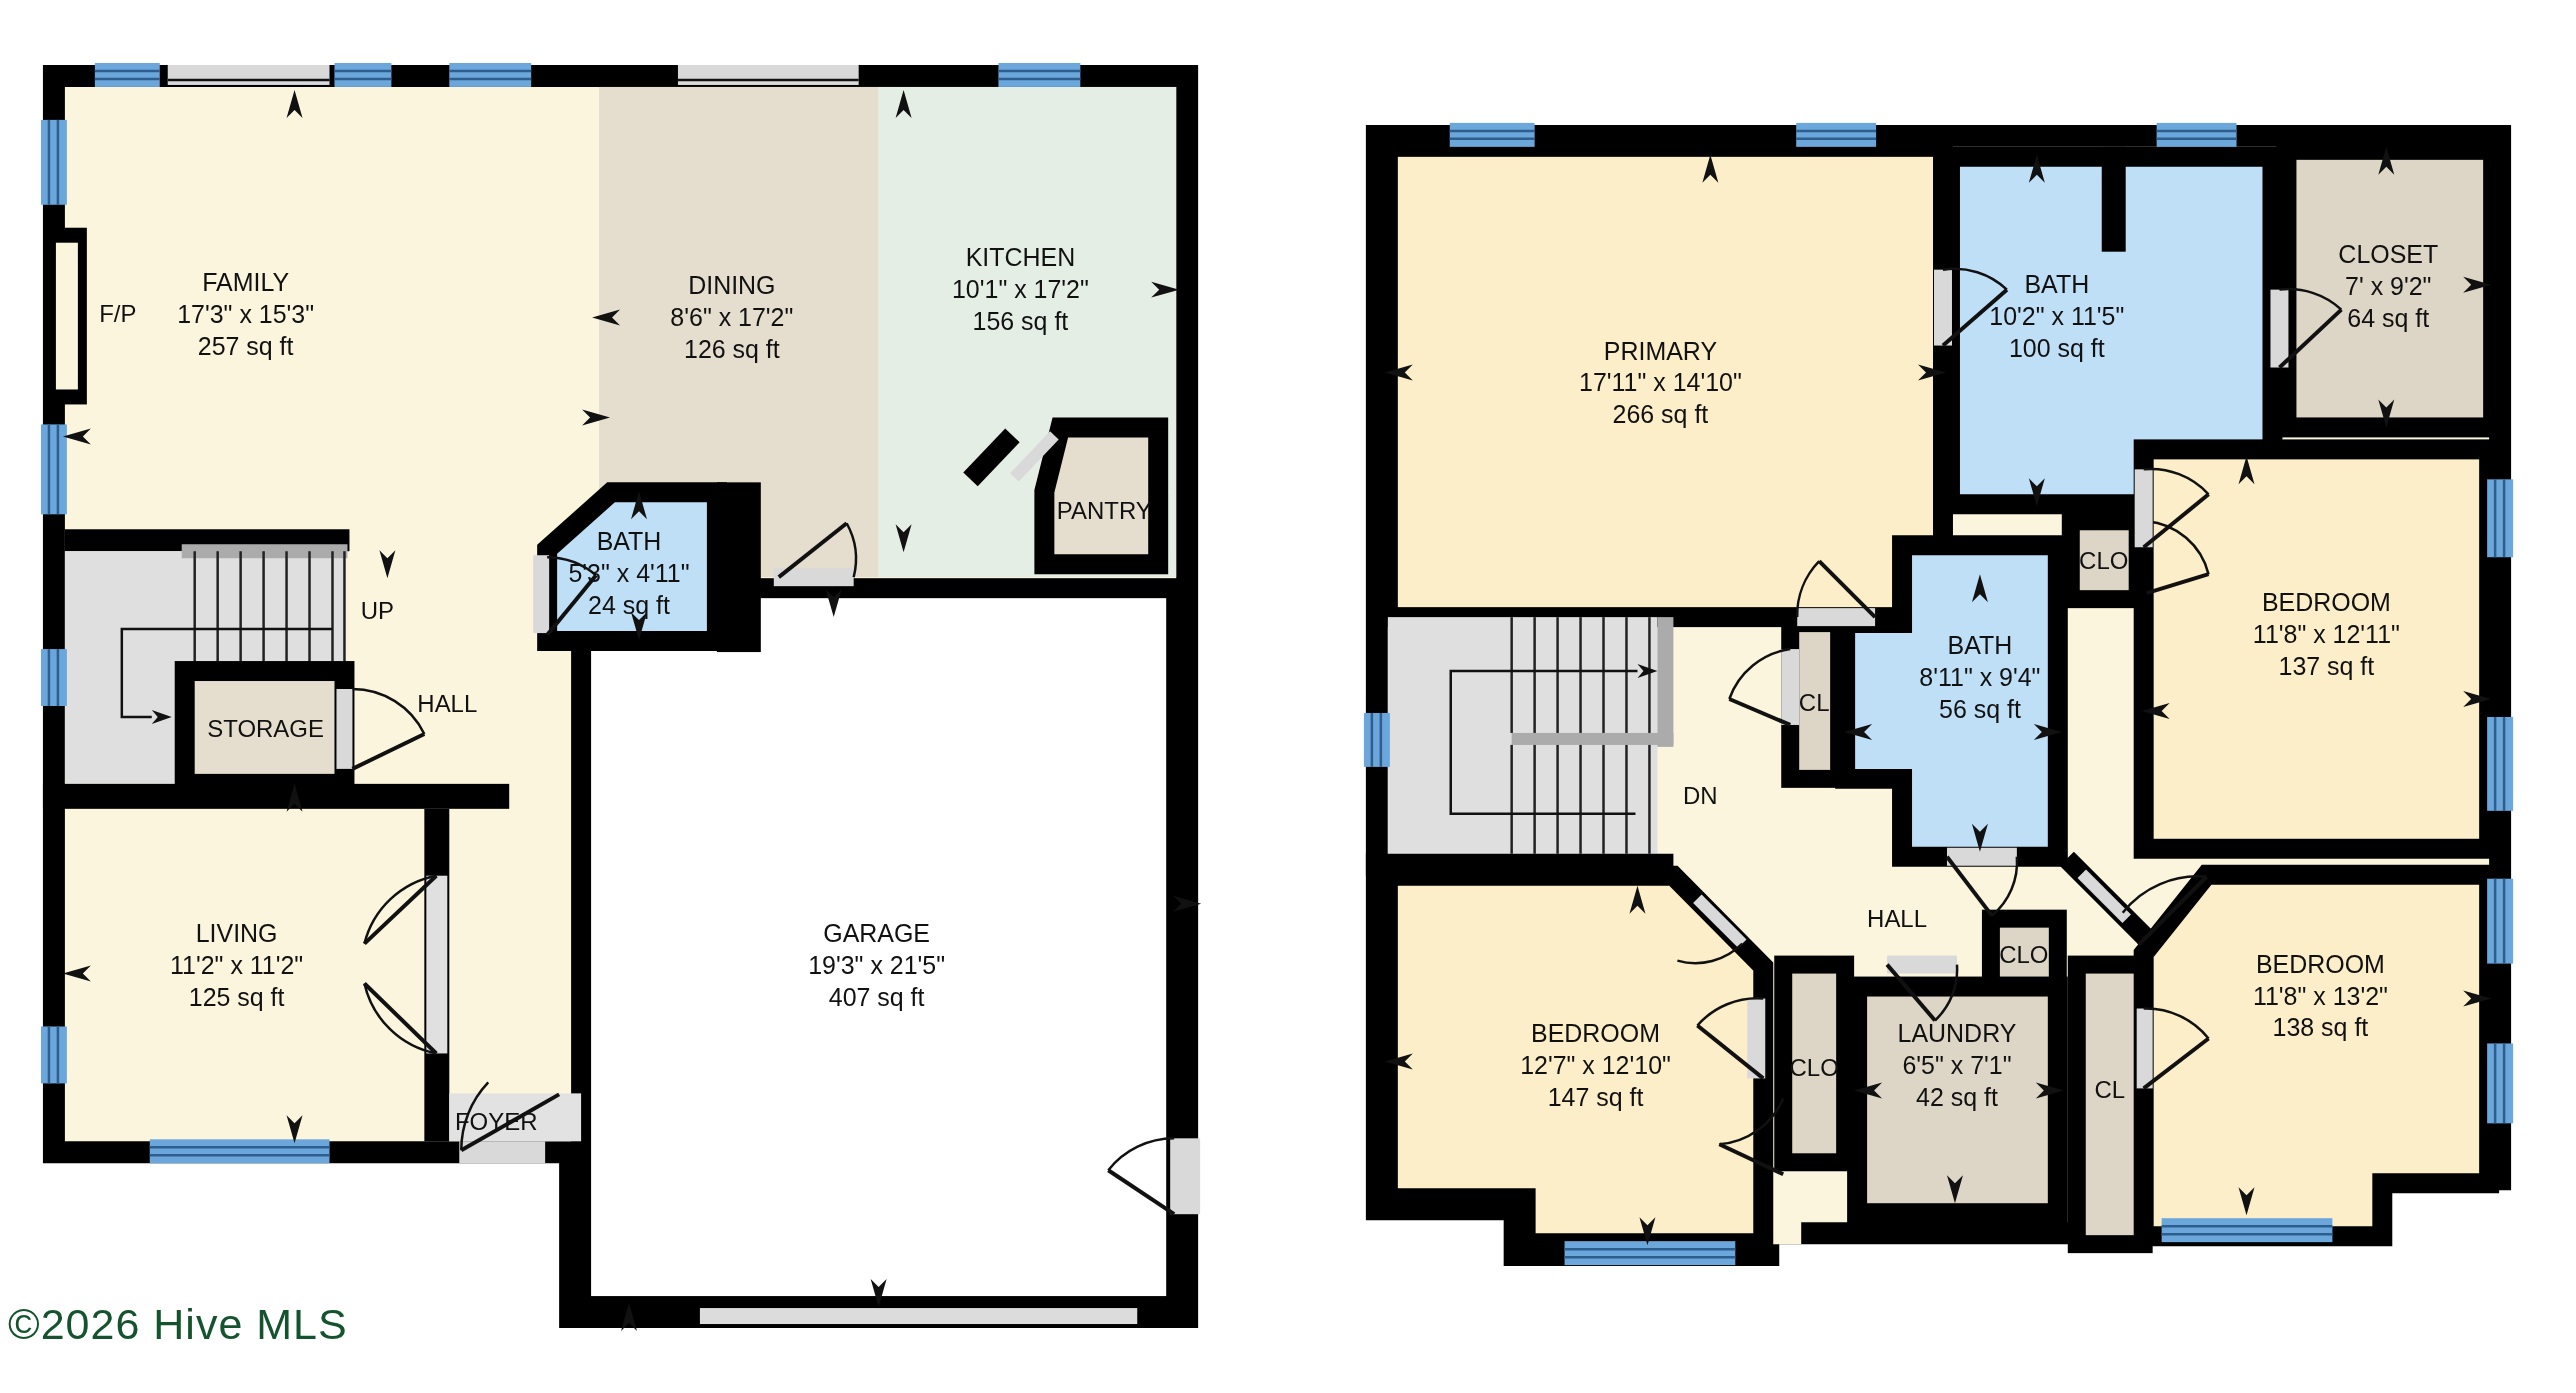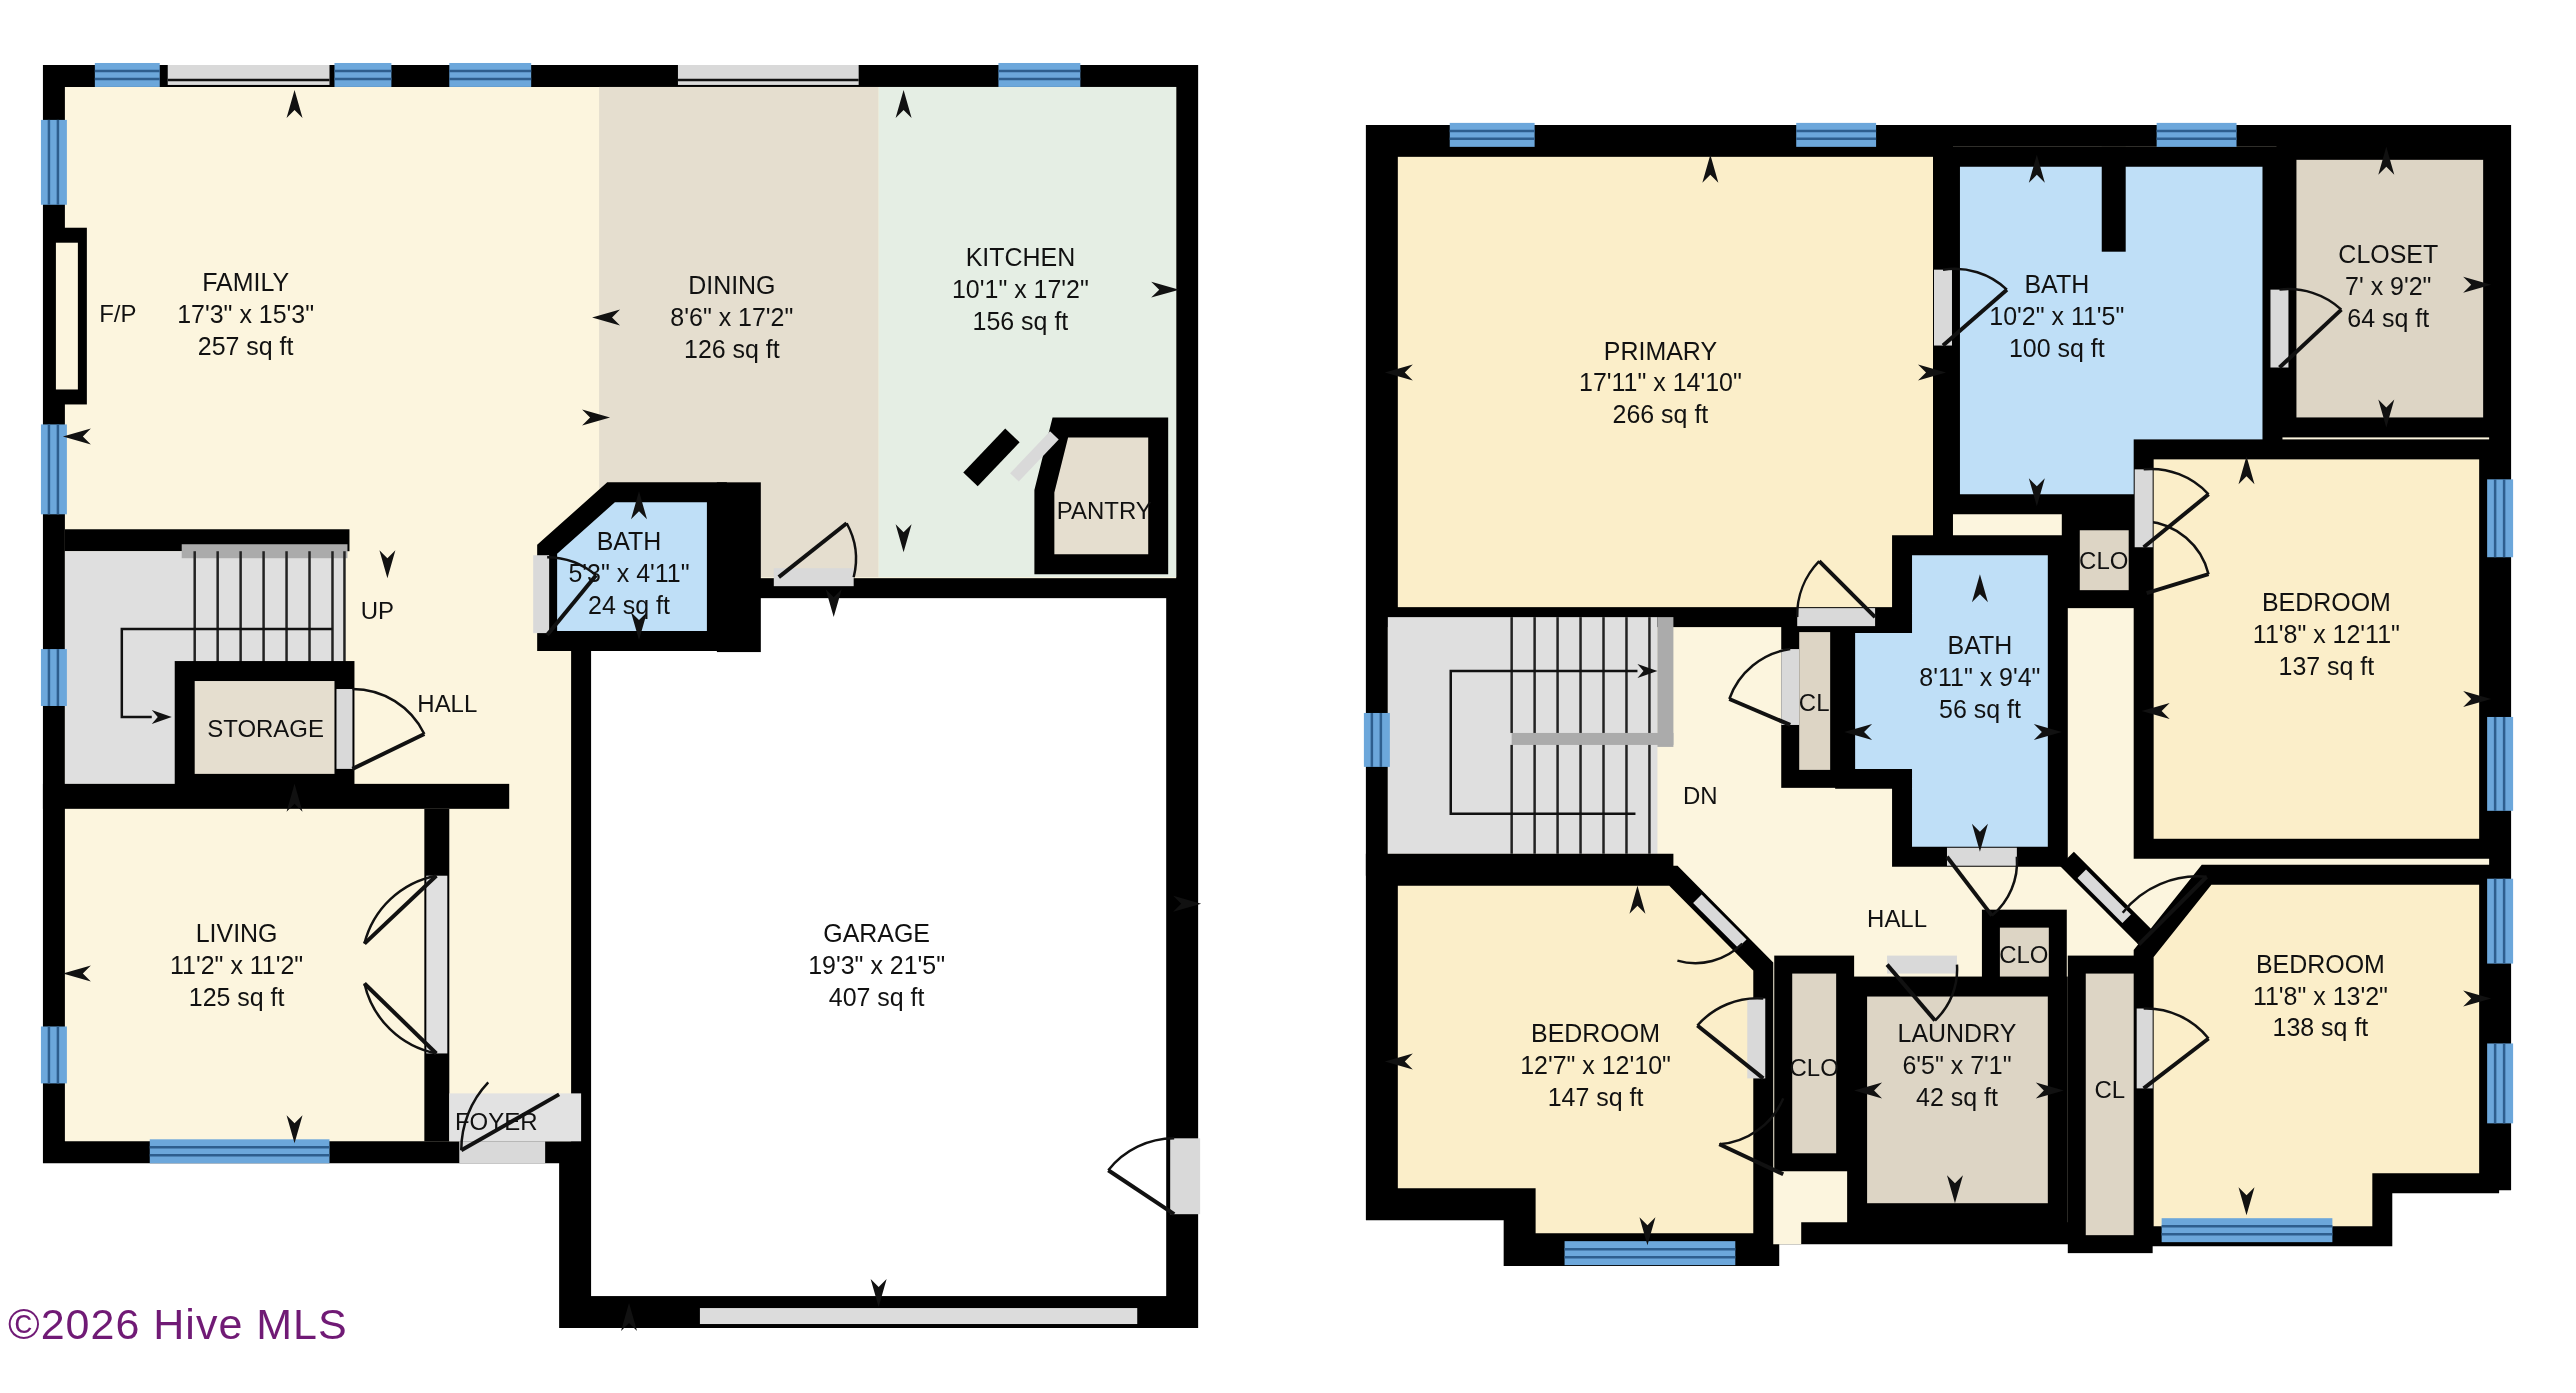--- a/index.html
+++ b/index.html
@@ -1,21 +1,21 @@
 <!DOCTYPE html>
 <html><head>
 <meta charset="utf-8">
 <style>
   html,body{margin:0;padding:0;background:#ffffff;}
   #canvas{position:relative;width:2576px;height:1394px;background:#fff;overflow:hidden;
           font-family:"Liberation Sans", sans-serif;}
   svg text{font-family:"Liberation Sans", sans-serif;fill:#111;}
   .roomlabel{font-size:25px;}
   .smalllabel{font-size:24px;}
-  .watermark{position:absolute;left:8px;top:1300px;font-size:43px;color:#701a75;
+  .watermark{position:absolute;left:8px;top:1300px;font-size:43px;color:#14532d;
              font-weight:400;letter-spacing:1px;}
 </style>
 </head>
 <body>
 
 <div id="canvas">
 
 <svg width="2576" height="1394" viewBox="0 0 2580 1396">
   <defs>
     <path id="arr" d="M0,-15 L-8,13 L0,5 L8,13 Z"></path>

